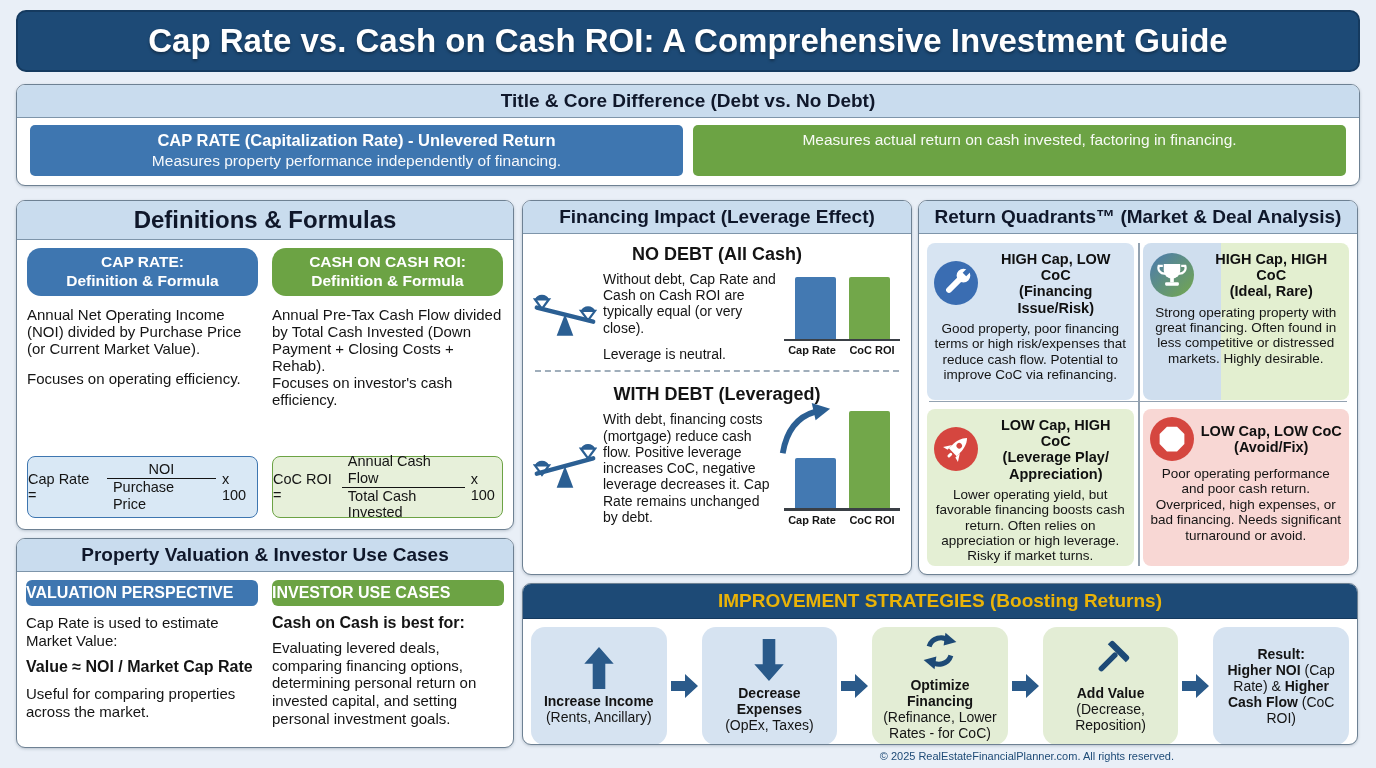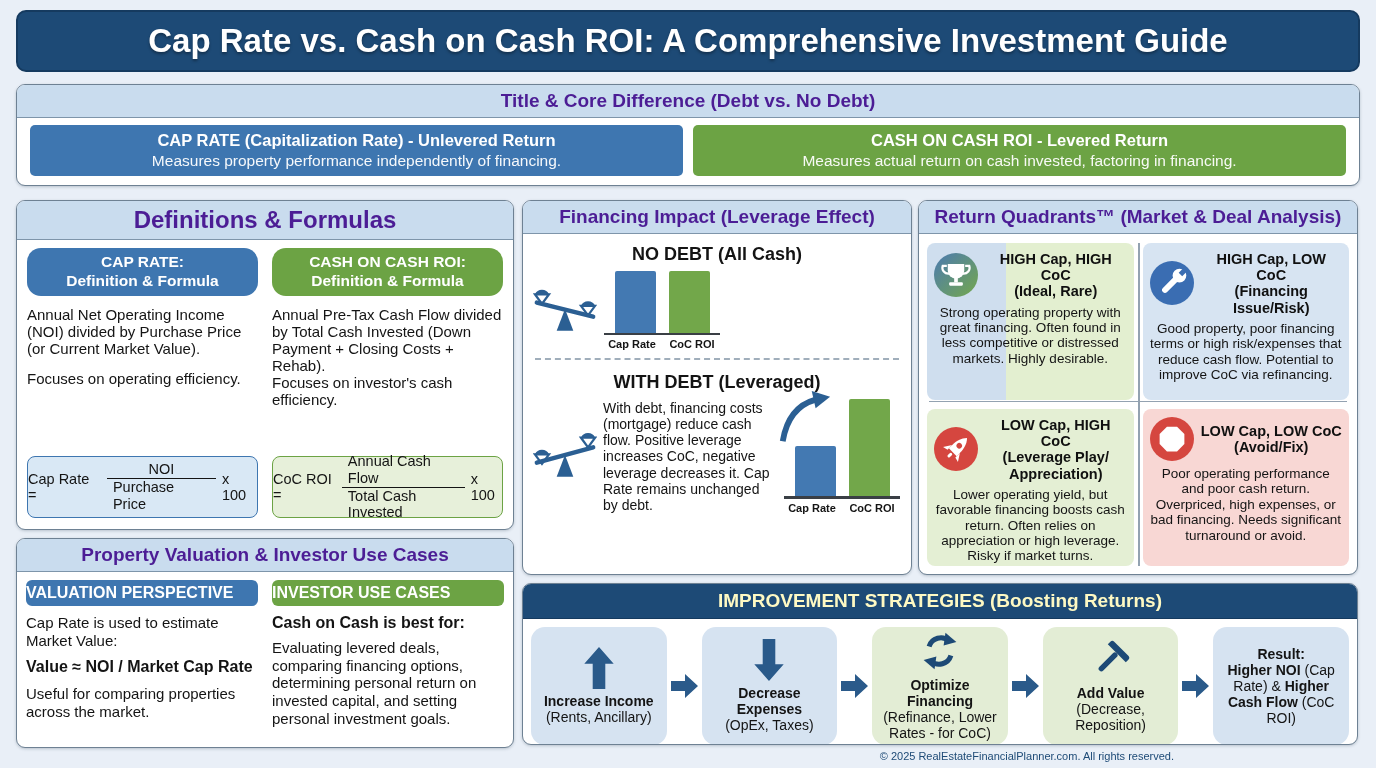--- a/index.html
+++ b/index.html
@@ -14,21 +14,21 @@
 
   
   .panel {
     position:absolute; background:#fff;
     border:1.5px solid #6e8193; border-radius:9px;
     box-shadow:0 1px 3px rgba(40,60,80,.25);
     overflow:hidden;
   }
   .sec-head {
     background:#c9dcee; border-bottom:1.5px solid #7e95aa;
-    text-align:center; font-weight:bold; color:#4c1d95;
+    text-align:center; font-weight:bold; color:#0f172a;
     font-size:19px; padding:5px 4px; line-height:1.15;
   }
 
   
   .main-title {
     position:absolute; left:16px; top:10px; width:1344px; height:62px;
     background:#1d4a76; border:2px solid #153a5f; border-radius:10px;
     display:flex; align-items:center; justify-content:center;
     color:#fff; font-size:33px; font-weight:bold;
     text-shadow:0 2px 3px rgba(0,0,0,.35);
@@ -120,21 +120,21 @@
   .q-card.greenbg { background:#e4efd4; }
   .q-card.redbg { background:#f8d7d4; }
   .q-head { display:flex; align-items:center; gap:7px; margin-bottom:5px; }
   .q-icon { flex:0 0 44px; height:44px; }
   .q-title { flex:1; text-align:center; font-weight:bold; font-size:14.5px; line-height:1.12; color:#101010; }
   .q-body { text-align:center; font-size:13.5px; line-height:1.14; }
 
   
   .imp { left:522px; top:583px; width:836px; height:162px; }
   .imp-head {
-    background:#1d4a76; color:#fef9c3; text-align:center; font-weight:bold;
+    background:#1d4a76; color:#eab308; text-align:center; font-weight:bold;
     font-size:19px; padding:6px 0; border-bottom:1.5px solid #153a5f;
   }
   .imp-row { display:flex; align-items:center; gap:4px; padding:8px 8px; }
   .step {
     flex:1 1 0; height:118px; border-radius:14px; padding:6px 4px;
     display:flex; flex-direction:column; align-items:center; justify-content:center;
     text-align:center; font-size:14px; line-height:1.15;
   }
   .step.bluebg { background:#d6e3f1; }
   .step.greenbg { background:#e3edd5; }
@@ -157,21 +157,20 @@
   </div>
 
   <div class="panel core">
     <div class="sec-head">Title &amp; Core Difference (Debt vs. No Debt)</div>
     <div class="core-row">
       <div class="banner blue">
         <div class="b1">CAP RATE (Capitalization Rate) - Unlevered Return</div>
         <div class="b2">Measures property performance independently of financing.</div>
       </div>
       <div class="banner green">
-        <div class="b1">CASH ON CASH ROI - Levered Return</div>
         <div class="b2">Measures actual return on cash invested, factoring in financing.</div>
       </div>
     </div>
   </div>
 
   <div class="panel defs">
     <div class="sec-head">Definitions &amp; Formulas</div>
     <div class="def-cols">
       <div class="def-col">
         <div class="sub-box blue">
@@ -240,20 +239,24 @@
         <span class="scale-wrap">
           <svg width="64" height="72" viewBox="0 0 100 92">
             <line x1="6" y1="36" x2="94" y2="58" stroke="#2b5f93" stroke-width="7" stroke-linecap="round"></line>
             <polygon points="50,46 37,80 63,80" fill="#2b5f93"></polygon>
             <path d="M3 23 L14 38 L25 23 Z" fill="none" stroke="#2b5f93" stroke-width="3.5"></path>
             <path d="M3 23 A 12 12 0 0 1 25 23 Z" fill="#2b5f93"></path>
             <path d="M75 41 L86 56 L97 41 Z" fill="none" stroke="#2b5f93" stroke-width="3.5"></path>
             <path d="M75 41 A 12 12 0 0 1 97 41 Z" fill="#2b5f93"></path>
           </svg>
         </span>
+        <div class="fin-text">
+          <div>Without debt, Cap Rate and Cash on Cash ROI are typically equal (or very close).</div>
+          <div class="note">Leverage is neutral.</div>
+        </div>
         <div class="mini-chart">
           <div class="bars">
             <div class="bar blue" style="height: 62px;"></div>
             <div class="bar green" style="height: 62px;"></div>
           </div>
           <div class="baseline"></div>
           <div class="bar-labels">
             <span>Cap Rate</span>
             <span>CoC ROI</span>
           </div>
@@ -298,20 +301,40 @@
         </div>
       </div>
     </div>
   </div>
 
   <div class="panel quad">
     <div class="sec-head">Return Quadrants™ (Market &amp; Deal Analysis)</div>
     <div class="q-divider-v"></div>
     <div class="q-divider-h"></div>
     <div class="quad-grid">
+
+      <div class="q-card bluebg">
+        <div class="q-head">
+          <span class="q-icon">
+            <svg width="44" height="44" viewBox="0 0 48 48">
+              <circle cx="24" cy="24" r="24" fill="#3a6db2"></circle>
+              <g transform="rotate(45 24 24)">
+                <rect x="20.8" y="13" width="6.4" height="25" rx="3.2" fill="#fff"></rect>
+                <circle cx="24" cy="12.5" r="7.5" fill="#fff"></circle>
+                <rect x="21.3" y="2.5" width="5.4" height="8.5" fill="#3a6db2"></rect>
+              </g>
+            </svg>
+          </span>
+          <span class="q-title">
+            <div>HIGH Cap, LOW CoC</div>
+            <div>(Financing Issue/Risk)</div>
+          </span>
+        </div>
+        <div class="q-body">Good property, poor financing terms or high risk/expenses that reduce cash flow. Potential to improve CoC via refinancing.</div>
+      </div>
 
       <div class="q-card split">
         <div class="q-head">
           <span class="q-icon">
             <svg width="44" height="44" viewBox="0 0 48 48">
               <defs>
                   <linearGradient id="tg" x1="0" y1="0" x2="1" y2="1">
                 <stop offset="0" stop-color="#4b7ab1"></stop>
                     <stop offset="1" stop-color="#74a84c"></stop>
               </linearGradient>
@@ -327,40 +350,20 @@
             </svg>
           </span>
           <span class="q-title">
             <div>HIGH Cap, HIGH CoC</div>
             <div>(Ideal, Rare)</div>
           </span>
         </div>
         <div class="q-body">Strong operating property with great financing. Often found in less competitive or distressed markets. Highly desirable.</div>
       </div>
 
-      <div class="q-card bluebg">
-        <div class="q-head">
-          <span class="q-icon">
-            <svg width="44" height="44" viewBox="0 0 48 48">
-              <circle cx="24" cy="24" r="24" fill="#3a6db2"></circle>
-              <g transform="rotate(45 24 24)">
-                <rect x="20.8" y="13" width="6.4" height="25" rx="3.2" fill="#fff"></rect>
-                <circle cx="24" cy="12.5" r="7.5" fill="#fff"></circle>
-                <rect x="21.3" y="2.5" width="5.4" height="8.5" fill="#3a6db2"></rect>
-              </g>
-            </svg>
-          </span>
-          <span class="q-title">
-            <div>HIGH Cap, LOW CoC</div>
-            <div>(Financing Issue/Risk)</div>
-          </span>
-        </div>
-        <div class="q-body">Good property, poor financing terms or high risk/expenses that reduce cash flow. Potential to improve CoC via refinancing.</div>
-      </div>
-
       <div class="q-card greenbg">
         <div class="q-head">
           <span class="q-icon">
             <svg width="44" height="44" viewBox="0 0 48 48">
               <circle cx="24" cy="24" r="24" fill="#d5463f"></circle>
               <g transform="rotate(45 24 24)">
                 <path d="M24 7 C28.5 11.5 30 18 30 23 L30 29 L18 29 L18 23 C18 18 19.5 11.5 24 7 Z" fill="#fff"></path>
                 <circle cx="24" cy="19" r="3" fill="#d5463f"></circle>
                 <path d="M18 24 L12.5 32.5 L18 31 Z" fill="#fff"></path>
                 <path d="M30 24 L35.5 32.5 L30 31 Z" fill="#fff"></path>

